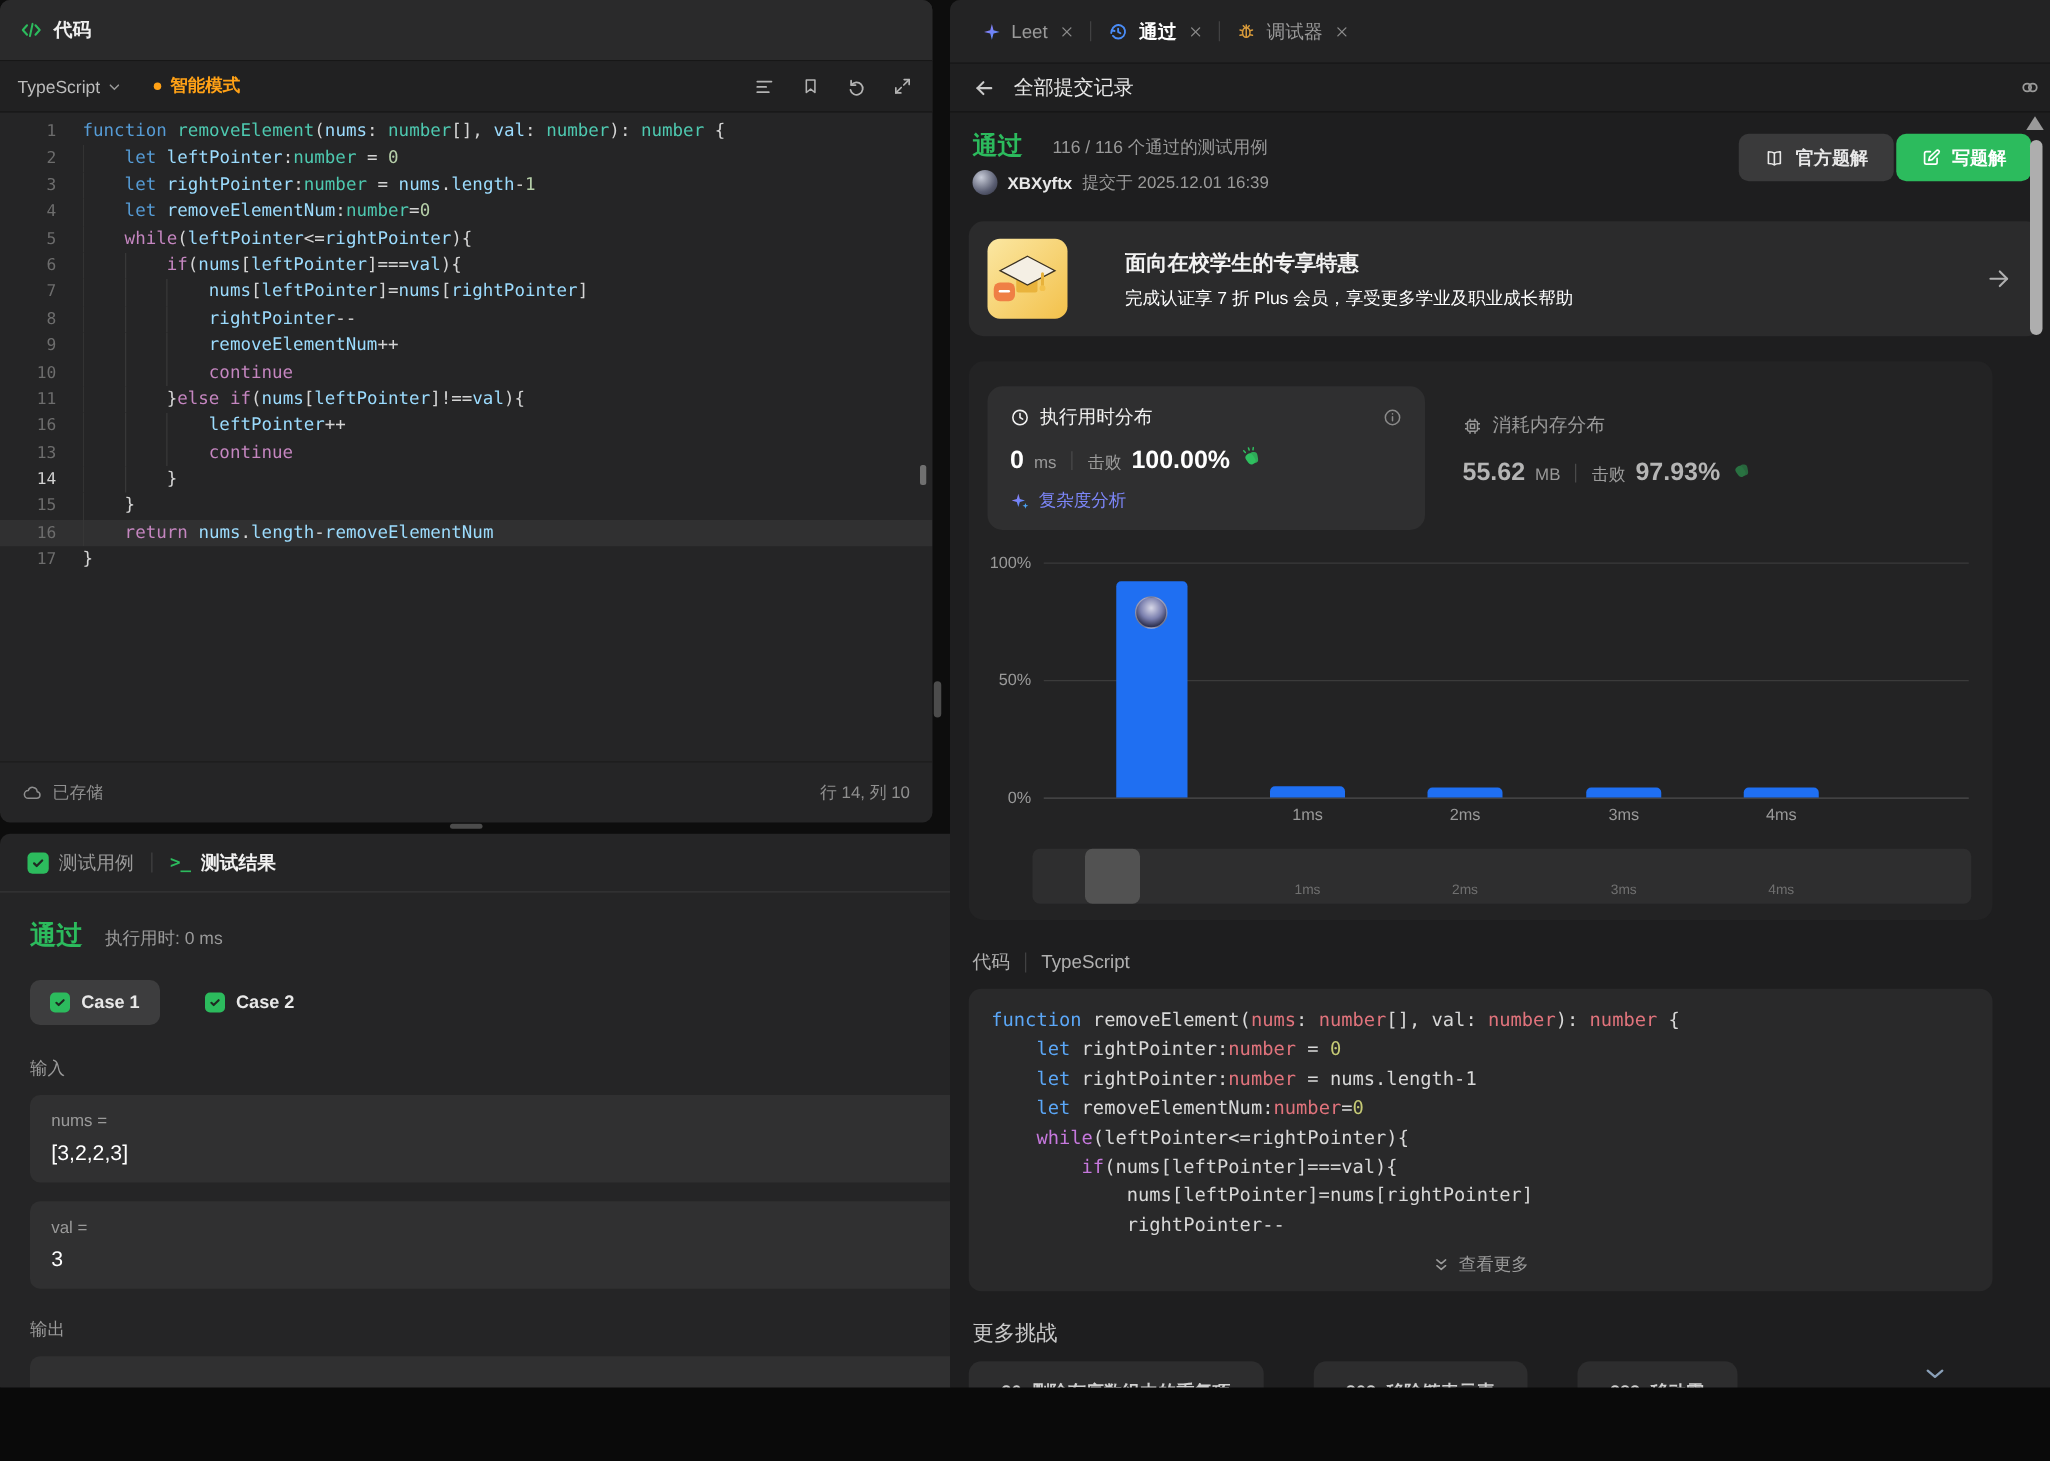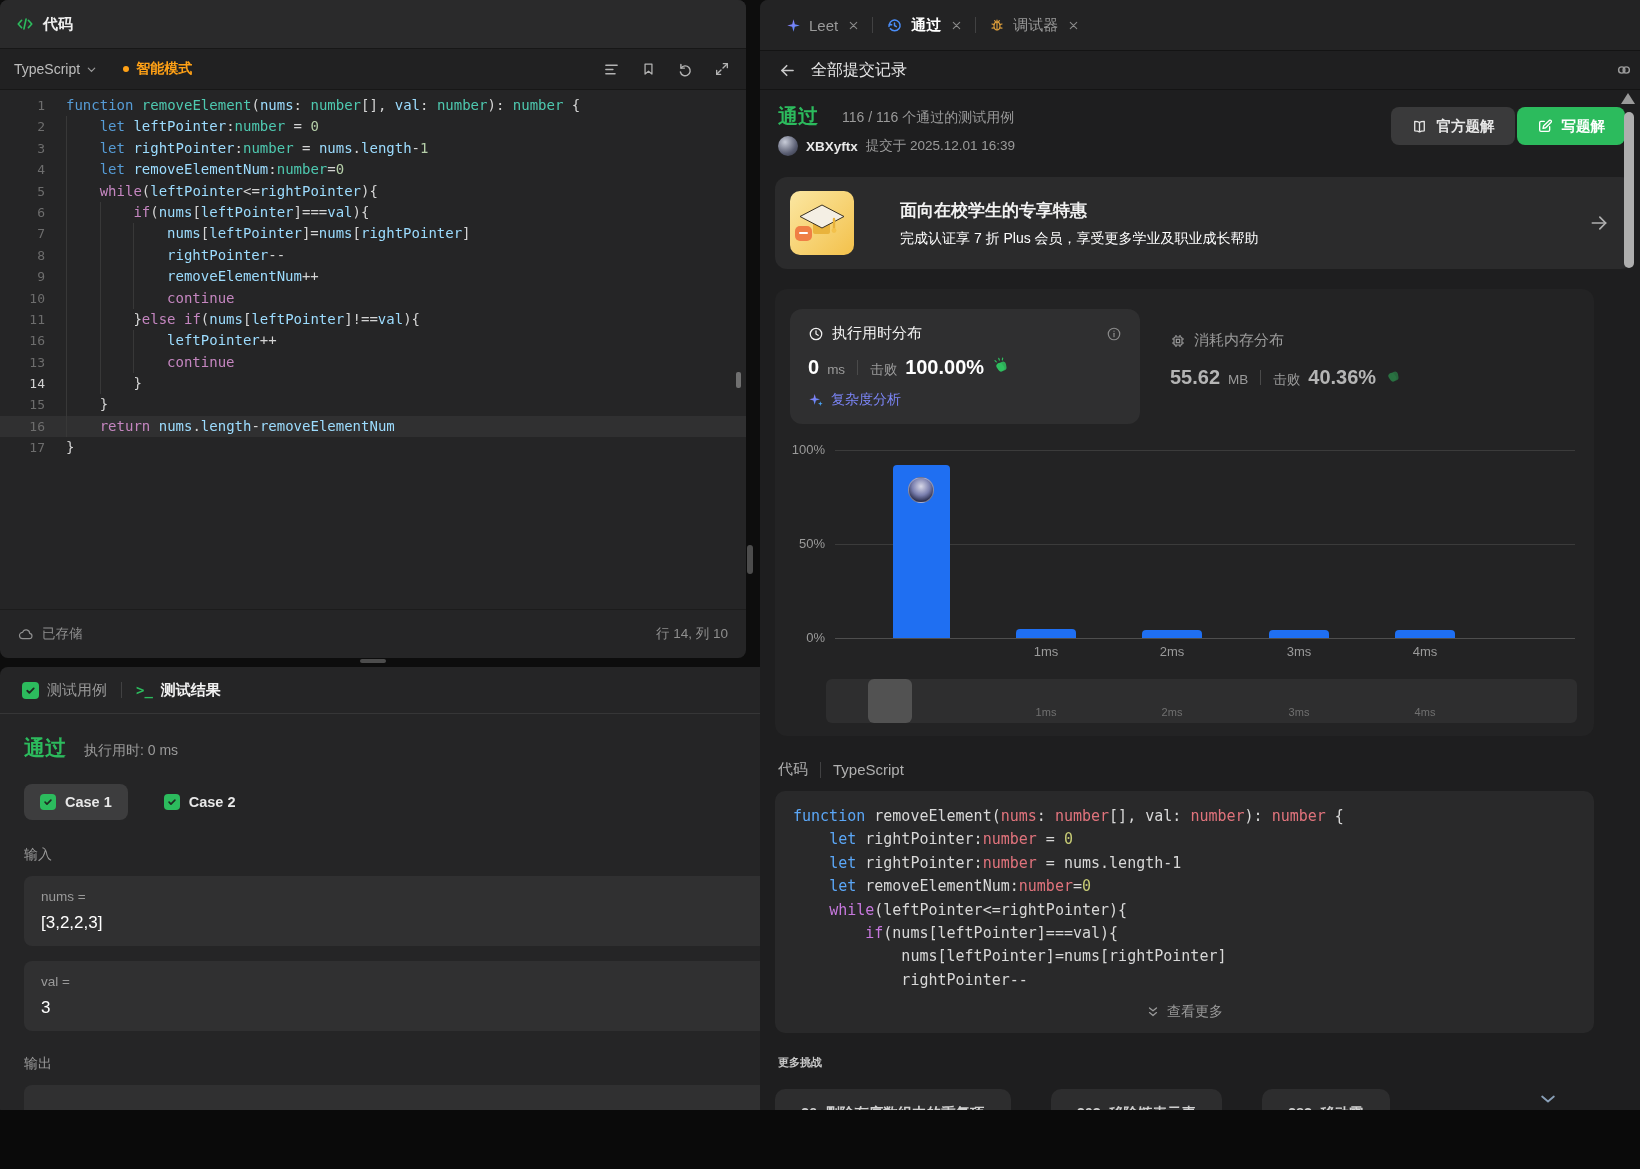--- a/index.html
+++ b/index.html
@@ -102,21 +102,21 @@
   #brush{position:absolute;left:51px;top:390px;width:751px;height:44px;background:#2e2e2f;border-radius:6px}
   #brush-handle{position:absolute;left:42px;top:0;width:44px;height:44px;background:#525252;border-radius:6px;cursor:ew-resize}
   .blab{position:absolute;top:27px;width:44px;margin-left:-22px;text-align:center;font-size:11px;color:#707070}
   #code-hd{position:absolute;left:18px;top:671px;display:flex;align-items:center;gap:12px;font-size:15px;color:#b0b0b0}
   #code-card{position:absolute;left:15px;top:702px;width:819px;height:242px;background:#29292a;border-radius:10px;padding:14px 0 0 18px;box-sizing:border-box}
   #right-code{font-family:"DejaVu Sans Mono","Liberation Mono",monospace;font-size:15px;line-height:23.4px;color:#d8d8d8}
   #right-code .rl{white-space:pre}
   #right-code .tok-kw{color:#5ba7f7}#right-code .tok-ct{color:#c678dd}#right-code .tok-ty{color:#e0737c}
   #right-code .tok-nu{color:#c6ca75}#right-code .tok-pl{color:#d8d8d8}
   #see-more{position:absolute;left:0;right:0;bottom:12px;display:flex;align-items:center;justify-content:center;gap:7px;color:#9a9a9a;font-size:14px;cursor:pointer}
-  #chal-title{position:absolute;left:18px;top:966px;font-size:11px;font-weight:bold;color:#c9c9c9}
+  #chal-title{position:absolute;left:18px;top:966px;font-size:17px;font-weight:normal;color:#c9c9c9}
   #pills{position:absolute;left:15px;top:1000px;display:flex;gap:40px}
   .pill{height:48px;display:flex;align-items:center;padding:0 26px;background:#2d2d2e;border-radius:10px;font-size:14.5px;font-weight:bold;color:#d0d0d0;white-space:nowrap;cursor:pointer}
   #scroll-hint{position:absolute;left:778px;top:1000px;color:#8aa0b8}
   
   #bottom-band{position:absolute;left:0;top:1110px;width:1640px;height:59px;background:#0a0a0a;z-index:50}
   #g-scroll-up{position:absolute;left:1621px;top:93px;width:0;height:0;border-left:7px solid transparent;border-right:7px solid transparent;border-bottom:11px solid #9a9a9a}
   #g-scroll-thumb{position:absolute;left:1624px;top:112px;width:10px;height:156px;border-radius:5px;background:#aeaeae;cursor:grab}
 </style>
 </head>
 <body>
@@ -460,21 +460,21 @@
                 <path d="M9 6V3M15 6V3M9 21v-3M15 21v-3M6 9H3M6 15H3M21 9h-3M21 15h-3"></path>
               </svg>
           </span>
           <span>消耗内存分布</span>
         </div>
         <div class="stat-val">
           <span class="big">55.62</span>
           <span class="unit">MB</span>
           <span class="sv-sep"></span>
           <span class="beatl">击败</span>
-          <span class="big">40.36%</span>
+          <span class="big">97.93%</span>
           <span class="dim">
             <svg width="18" height="18" viewBox="0 0 24 24">
                 <g fill="#2fbf5f">
                   <rect x="7" y="9" width="8.5" height="12" rx="4" transform="rotate(-35 11 15)"></rect>
                   <rect x="10.5" y="7.5" width="8.5" height="12" rx="4" transform="rotate(-10 14.5 13.5)" opacity=".85"></rect>
                 </g>
               </svg>
           </span>
         </div>
       </div>

